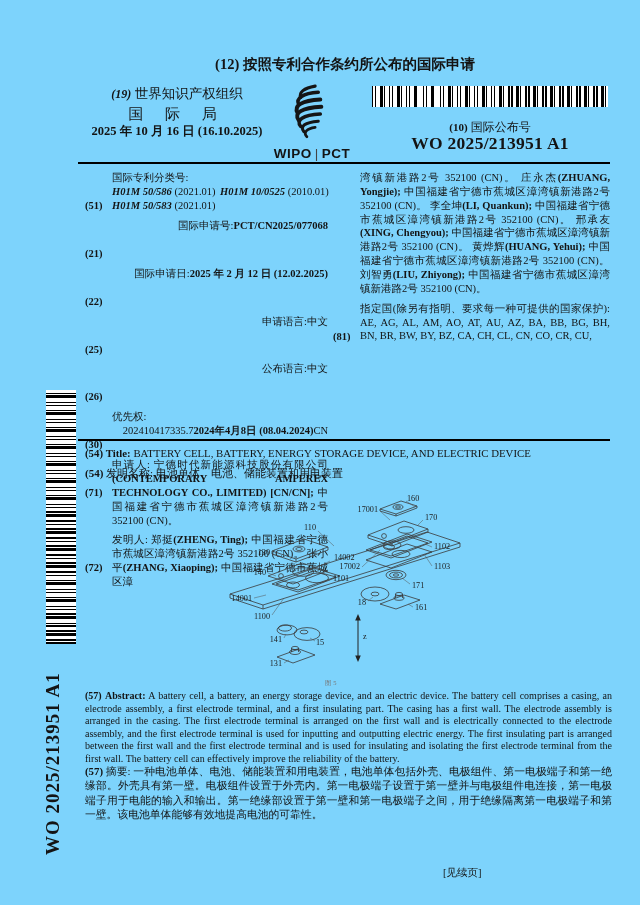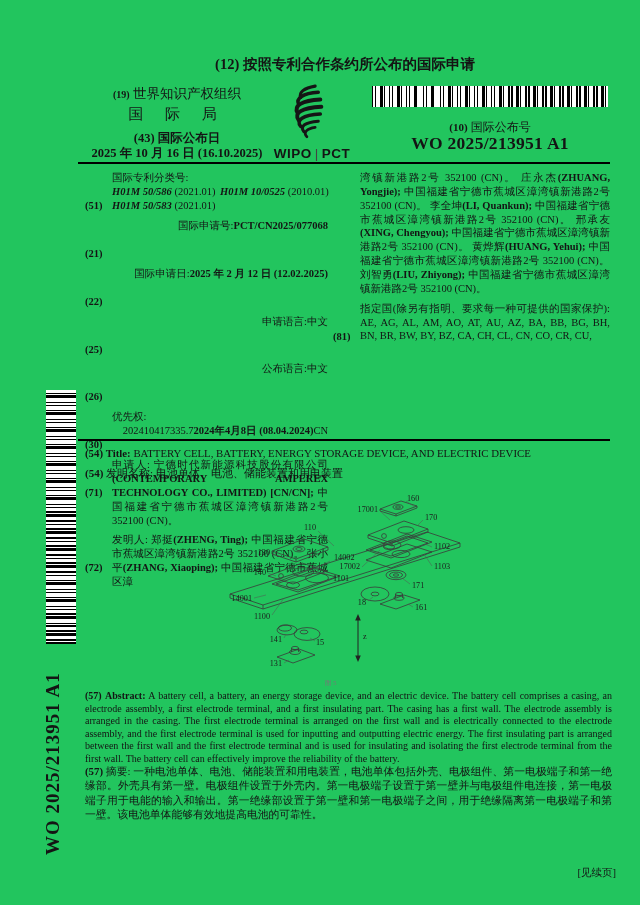--- a/index.html
+++ b/index.html
@@ -1,25 +1,25 @@
 <!DOCTYPE html>
 <html><head>
 <meta charset="utf-8">
 <style>
   html,body{margin:0;padding:0;background:#e8e8e8;}
-  .page{position:relative;width:640px;height:905px;background:#22c55e;
+  .page{position:relative;width:640px;height:905px;background:#7dd3fc;
         font-family:"Liberation Serif",serif;color:#141414;overflow:hidden;}
   .b{font-weight:bold;}
   .bi{font-weight:bold;font-style:italic;}
   .abs{position:absolute;}
   
   .doc-type{top:55px;left:78px;width:534px;text-align:center;font-size:14.5px;font-weight:bold;}
   .org-block{top:86px;left:82px;width:190px;text-align:center;line-height:1.25;}
   .org-name{font-size:13.5px;}
-  .org-name .num{font-weight:bold;font-size:10px;}
+  .org-name .num{font-weight:bold;font-size:12px;font-style:italic;}
   .bureau{font-size:15px;letter-spacing:9px;margin-top:2px;}
   .pubdate-label{font-size:12.5px;font-weight:bold;margin-top:7px;}
   .pubdate-value{font-size:12.5px;font-weight:bold;}
   .logo-globe{top:82px;left:287px;}
   .logo-text{top:146px;left:258px;width:108px;text-align:center;
              font-family:"Liberation Sans",sans-serif;font-weight:bold;font-size:13.5px;letter-spacing:.5px;}
   .logo-text .sep{font-weight:normal;color:#444;padding:0 3px;}
   .barcode-top{top:86px;left:372px;width:236px;height:21px;
     background:repeating-linear-gradient(90deg,#000 0 1.5px,#fff 1.5px 3px,#000 3px 4.5px,#fff 4.5px 8px,#000 8px 11px,#fff 11px 12.5px,#000 12.5px 13.5px,#fff 13.5px 17px);}
   .pubno-label{top:119px;left:370px;width:240px;text-align:center;font-size:12px;}
@@ -43,39 +43,38 @@
   .title-en{top:447px;left:85px;width:525px;font-size:10.8px;}
   .title-zh{top:466px;left:85px;width:525px;font-size:11px;}
   .abstract-en{top:690px;left:85px;width:527px;font-size:10px;line-height:1.26;text-align:justify;}
   .abstract-zh{top:764px;left:85px;width:527px;font-size:10.8px;line-height:1.32;text-align:justify;}
   
   .barcode-side{top:390px;left:46px;width:30px;height:254px;
     background:repeating-linear-gradient(0deg,#000 0 1.5px,#fff 1.5px 3px,#000 3px 4.5px,#fff 4.5px 8px,#000 8px 11px,#fff 11px 12.5px,#000 12.5px 13.5px,#fff 13.5px 17px);}
   .side-code{top:648px;left:42px;height:232px;width:36px;
     writing-mode:vertical-rl;transform:rotate(180deg);
     font-weight:bold;font-size:19px;letter-spacing:1px;text-align:center;}
-  .cont-note{top:866px;left:476px;width:140px;text-align:right;font-size:10.5px;}
+  .cont-note{top:866px;left:443px;width:140px;text-align:left;font-size:10.5px;}
   
   .figure{top:488px;left:182px;text-align:right;}
   .figure svg text{font-family:"Liberation Serif",serif;}
 </style>
 </head>
 <body>
 
 <div class="page">
 
   <div class="abs doc-type">
     <span>(12)</span>
     <span>按照专利合作条约所公布的国际申请</span>
   </div>
 
   <div class="abs org-block">
     <div class="org-name"><span class="num">(19)</span> <span>世界知识产权组织</span></div>
     <div class="bureau">国 际 局</div>
-    <div class="pubdate-label"><span>(43)</span> <span>国际公布日</span></div>
     <div class="pubdate-value">2025 年 10 月 16 日 (16.10.2025)</div>
   </div>
 
   <div class="abs logo-globe">
     <svg viewBox="0 0 44 62" width="46" height="64">
       <g fill="none" stroke="#151515" stroke-linecap="round">
         <path d="M27 4 C16 6 11 10 13 15" stroke-width="3"></path>
         <path d="M30 10 C15 11 8 16 11 22" stroke-width="3.4"></path>
         <path d="M32 17 C14 18 6 23 10 30" stroke-width="3.8"></path>
         <path d="M33 24 C14 25 6 30 11 37" stroke-width="3.8"></path>

